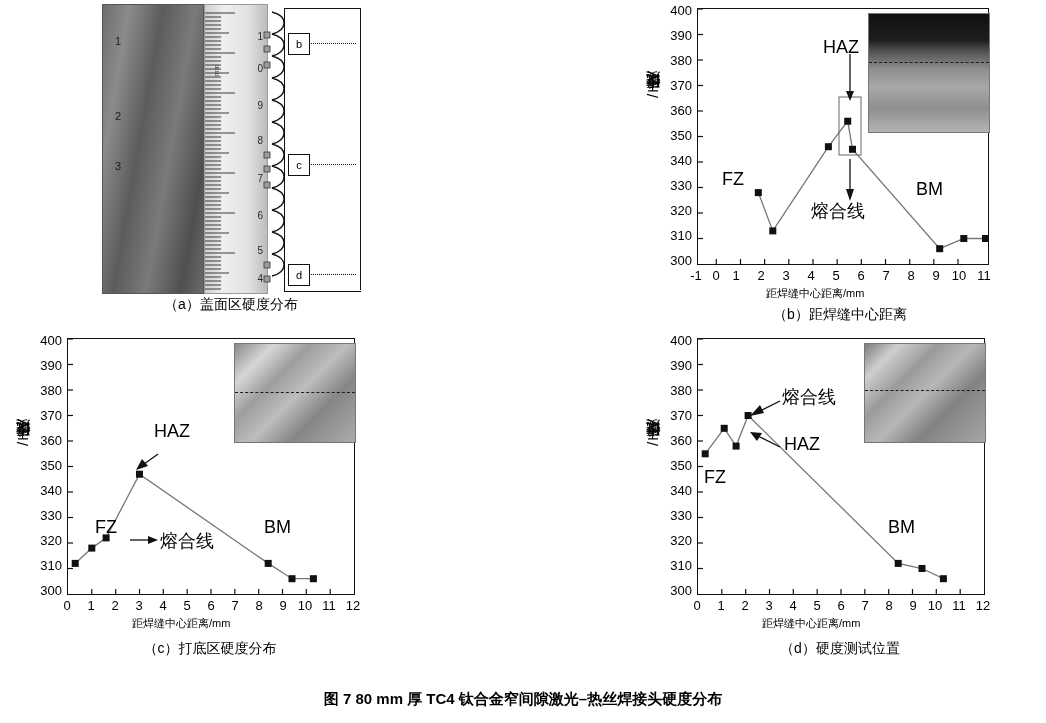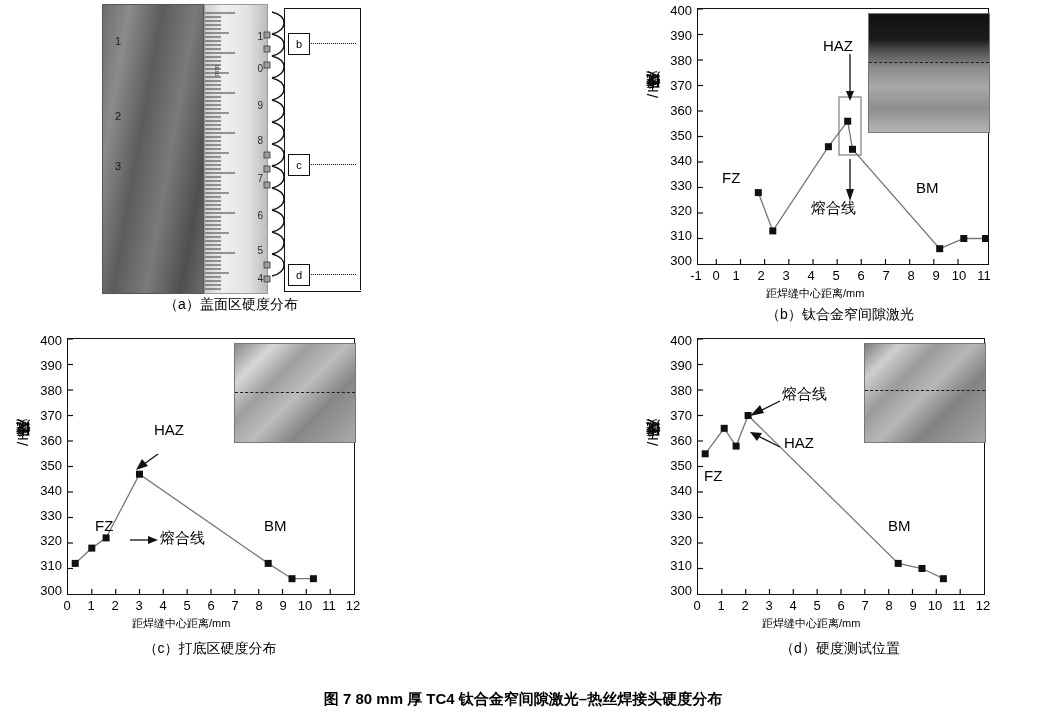--- a/index.html
+++ b/index.html
@@ -33,21 +33,21 @@
   .cap{position:absolute;width:100%;text-align:center;font-size:14px;}
 
   
   .chart{position:absolute;}
   .plotbox{position:absolute;border:1.4px solid #111;background:#fff;}
   .ylab{position:absolute;font-size:15px;writing-mode:vertical-rl;transform:rotate(180deg);
         white-space:nowrap;letter-spacing:1px;}
   .xlab{position:absolute;font-size:11px;white-space:nowrap;}
   .ytick{position:absolute;font-size:13px;text-align:right;width:32px;}
   .xtick{position:absolute;font-size:13px;text-align:center;width:16px;}
-  .ann{position:absolute;font-size:15px;white-space:nowrap;}
+  .ann{position:absolute;font-size:18px;white-space:nowrap;}
   .inset{position:absolute;border:1px solid #777;}
   .inset .dash{position:absolute;left:0;width:100%;height:0;border-top:1.5px dashed #1d1d1d;}
   svg{position:absolute;left:0;top:0;overflow:visible;}
   .figcap{position:absolute;text-align:center;font-size:14px;width:100%;}
   #maincap{position:absolute;left:0;top:690px;width:100%;text-align:center;
            font-size:15px;font-weight:bold;}
 </style>
 </head>
 <body>
 
@@ -258,21 +258,21 @@
       <div class="dash" style="top:48px;"></div>
     </div>
 
     <div class="ann" style="left:24px;top:160px;">FZ</div>
     <div class="ann" style="left:125px;top:28px;">HAZ</div>
     <div class="ann" style="left:113px;top:190px;">熔合线</div>
     <div class="ann" style="left:218px;top:170px;">BM</div>
   </div>
 
   <div class="xlab" style="left:126px;top:286px;">距焊缝中心距离/mm</div>
-  <div class="figcap" style="left:0;top:306px;">（b）钛合金窄间隙激光</div>
+  <div class="figcap" style="left:0;top:306px;">（b）距焊缝中心距离</div>
 </div>
 
 <div class="chart" id="fig-c" style="left:10px;top:330px;width:400px;height:340px;">
 
   <div class="ylab" style="left:4px;top:88px;">维氏硬度/HV</div>
 
   <div class="ytick" style="left:20px;top:3px;">400</div>
   <div class="ytick" style="left:20px;top:28px;">390</div>
   <div class="ytick" style="left:20px;top:53px;">380</div>
   <div class="ytick" style="left:20px;top:78px;">370</div>

